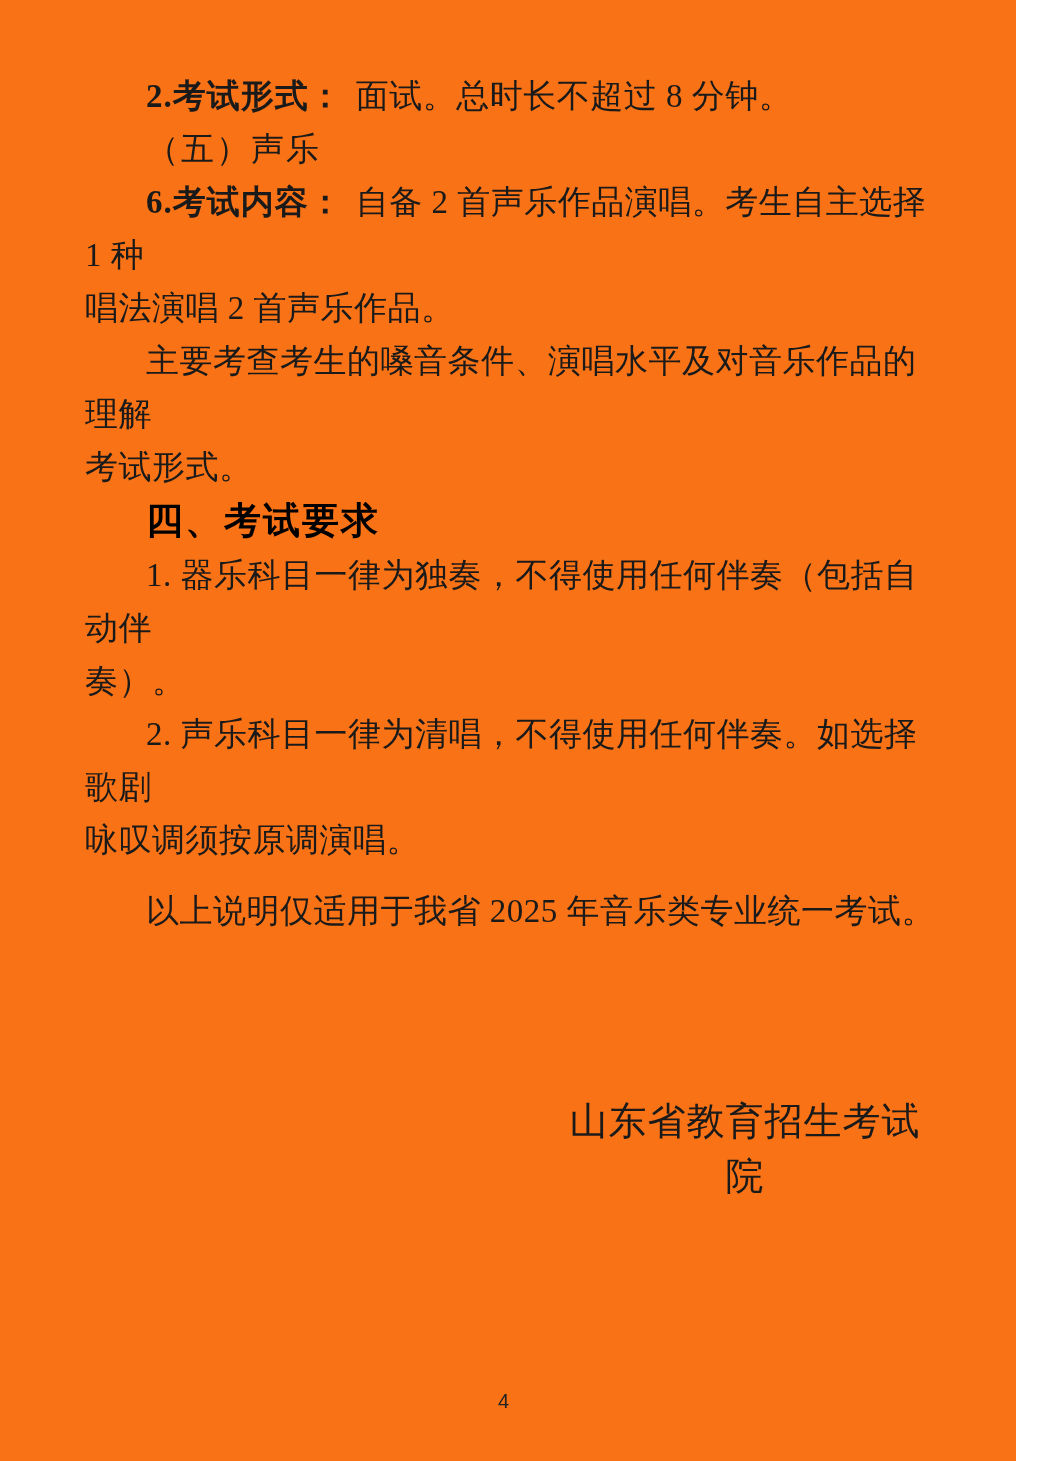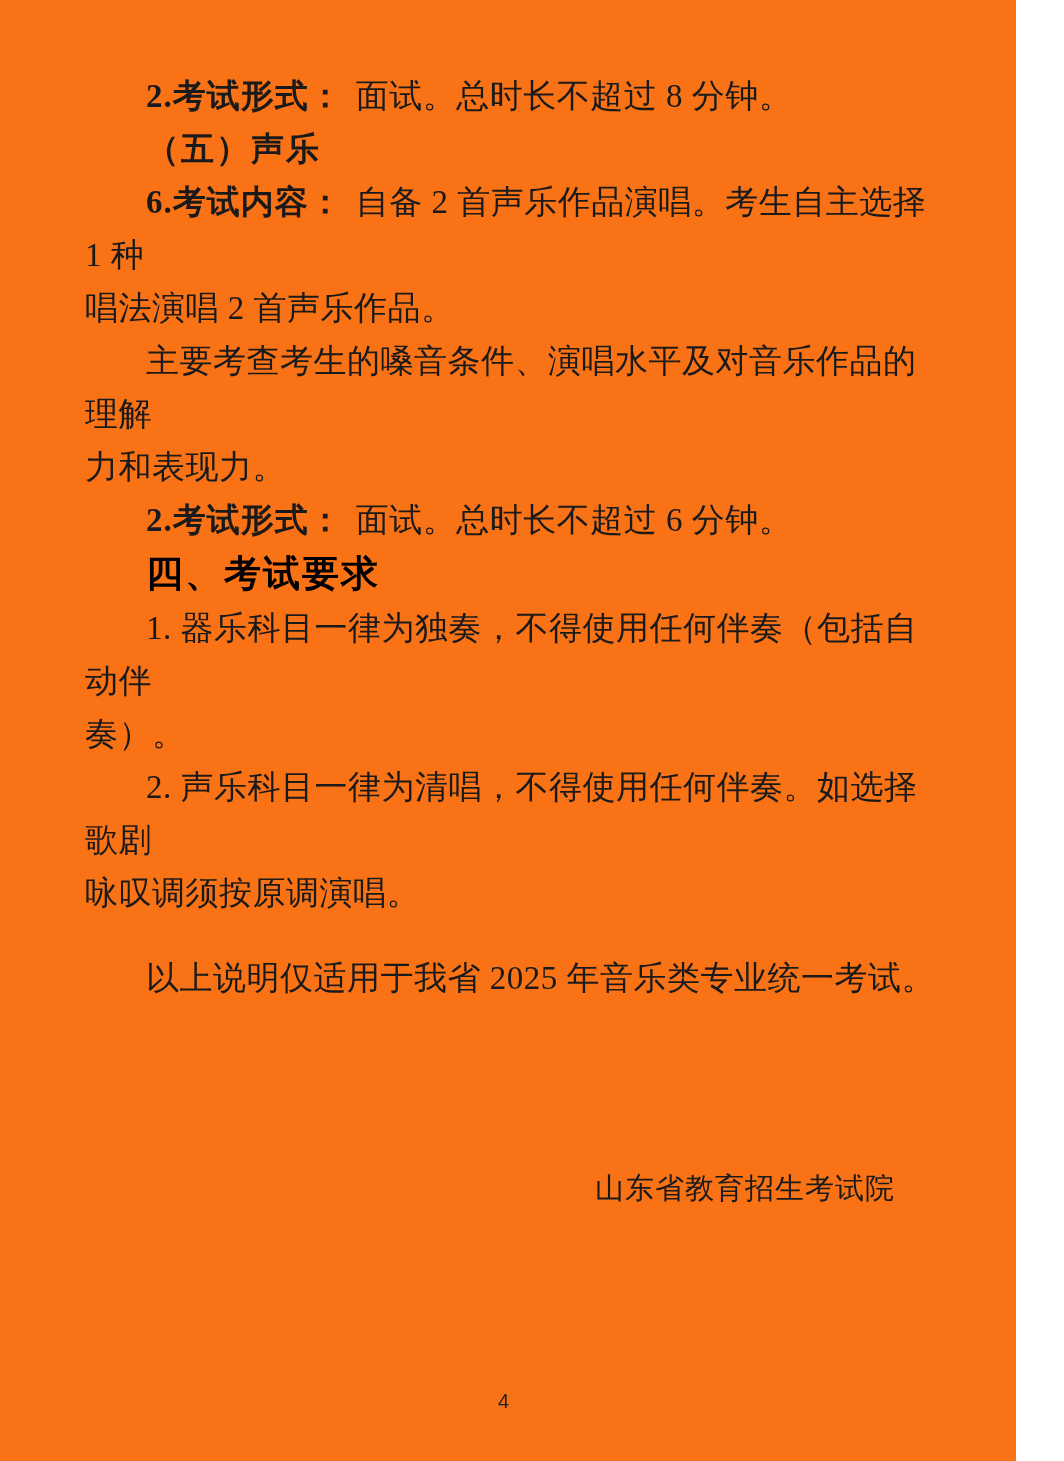--- a/index.html
+++ b/index.html
@@ -30,45 +30,45 @@
     white-space: pre-line;
     text-align: left;
     letter-spacing: 0.5px;
   }
   .para-label {
     font-weight: bold;
     margin-right: 13px;
     letter-spacing: 1px;
   }
   .sub-heading {
-    font-weight: bold;
+    font-weight: normal;
     letter-spacing: 2px;
   }
   .section-heading {
     margin: 0 0 2px 0;
     font-family: "Liberation Sans", sans-serif;
     font-weight: bold;
     color: #000000;
     font-size: 37px;
     line-height: 53px;
     text-indent: 61px;
     letter-spacing: 2px;
   }
   .closing-para {
-    margin-top: 32px;
+    margin-top: 18px;
   }
   .signature-block {
     margin: 156px 0 0 auto;
     width: 380px;
     text-align: center;
   }
   .signature-issuer,
   .signature-date {
     margin: 0;
-    font-size: 29px;
+    font-size: 38px;
     line-height: 55px;
     letter-spacing: 1px;
   }
   .signature-date {
     padding-left: 18px;
   }
   .page-footer {
     position: absolute;
     top: 1390px;
     left: 0;
@@ -88,23 +88,22 @@
   <div class="doc-content">
 
     <p class="body-para"><span class="para-label">2.考试形式：</span><span>面试。总时长不超过 8 分钟。</span></p>
 
     <p class="body-para"><span class="sub-heading">（五）声乐</span></p>
 
     <p class="body-para"><span class="para-label">6.考试内容：</span><span>自备 2 首声乐作品演唱。考生自主选择 1 种
 唱法演唱 2 首声乐作品。</span></p>
 
     <p class="body-para">主要考查考生的嗓音条件、演唱水平及对音乐作品的理解
-力和表现力。</p>
+考试形式。</p>
 
-    <p class="body-para"><span class="para-label">2.考试形式：</span><span>面试。总时长不超过 6 分钟。</span></p>
 
     <h2 class="section-heading">四、考试要求</h2>
 
     <p class="body-para">1. 器乐科目一律为独奏，不得使用任何伴奏（包括自动伴
 奏）。</p>
 
     <p class="body-para">2. 声乐科目一律为清唱，不得使用任何伴奏。如选择歌剧
 咏叹调须按原调演唱。</p>
 
     <p class="body-para closing-para">以上说明仅适用于我省 2025 年音乐类专业统一考试。</p>

